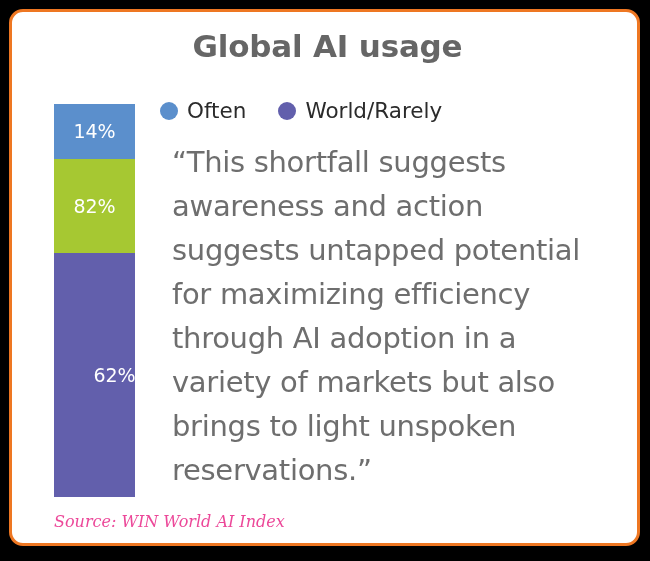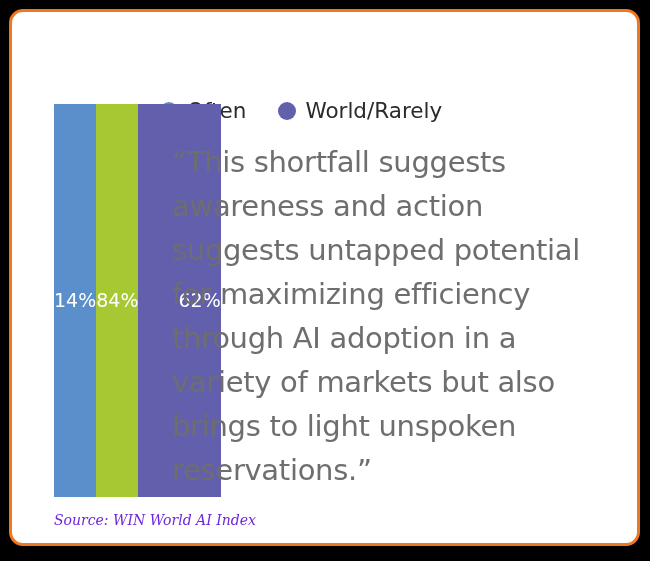--- a/index.html
+++ b/index.html
@@ -68,21 +68,21 @@
   }
 
   
   #bar {
     position: absolute;
     left: 42px;
     top: 92px;
     width: 81px;
     height: 393px;
     display: flex;
-    flex-direction: row;
+    flex-direction: column;
   }
   .seg {
     display: flex;
     align-items: center;
     justify-content: center;
     color: #ffffff;
     font-family: "DejaVu Sans", sans-serif;
     font-size: 19px;
     line-height: 1;
   }
@@ -103,29 +103,30 @@
     letter-spacing: -0.3px;
   }
 
   
   #source {
     position: absolute;
     left: 42px;
     top: 500px;
     font-family: "DejaVu Serif", serif;
     font-style: italic;
-    font-size: 14px;
-    color: #6d28d9;
+    font-size: 16px;
+    color: #ec4899;
   }
 </style>
 </head>
 <body>
 
 <div id="card">
 
+  <div id="title">Global AI usage</div>
 
   <div id="legend">
 
     <div class="legend-item">
       <span class="legend-dot" style="background:#5b8fcc"></span>
       <span class="legend-label">Often</span>
     </div>
 
 
     <div class="legend-item">
@@ -133,21 +134,21 @@
       <span class="legend-label">World/Rarely</span>
     </div>
 
   </div>
 
   <div id="bar">
     <div class="seg seg-often" style="background:#5b8fcc">
       <span>14%</span>
     </div>
     <div class="seg seg-sometimes" style="background:#a6c832">
-      <span>84%</span>
+      <span>82%</span>
     </div>
     <div class="seg seg-never" style="background:#625fac">
       <span>62%</span>
     </div>
   </div>
 
   <div id="quote">“This shortfall suggests awareness and action suggests untapped potential for maximizing efficiency through AI adoption in a variety of markets but also brings to light unspoken reservations.”</div>
 
   <div id="source">Source: WIN World AI Index</div>
 

